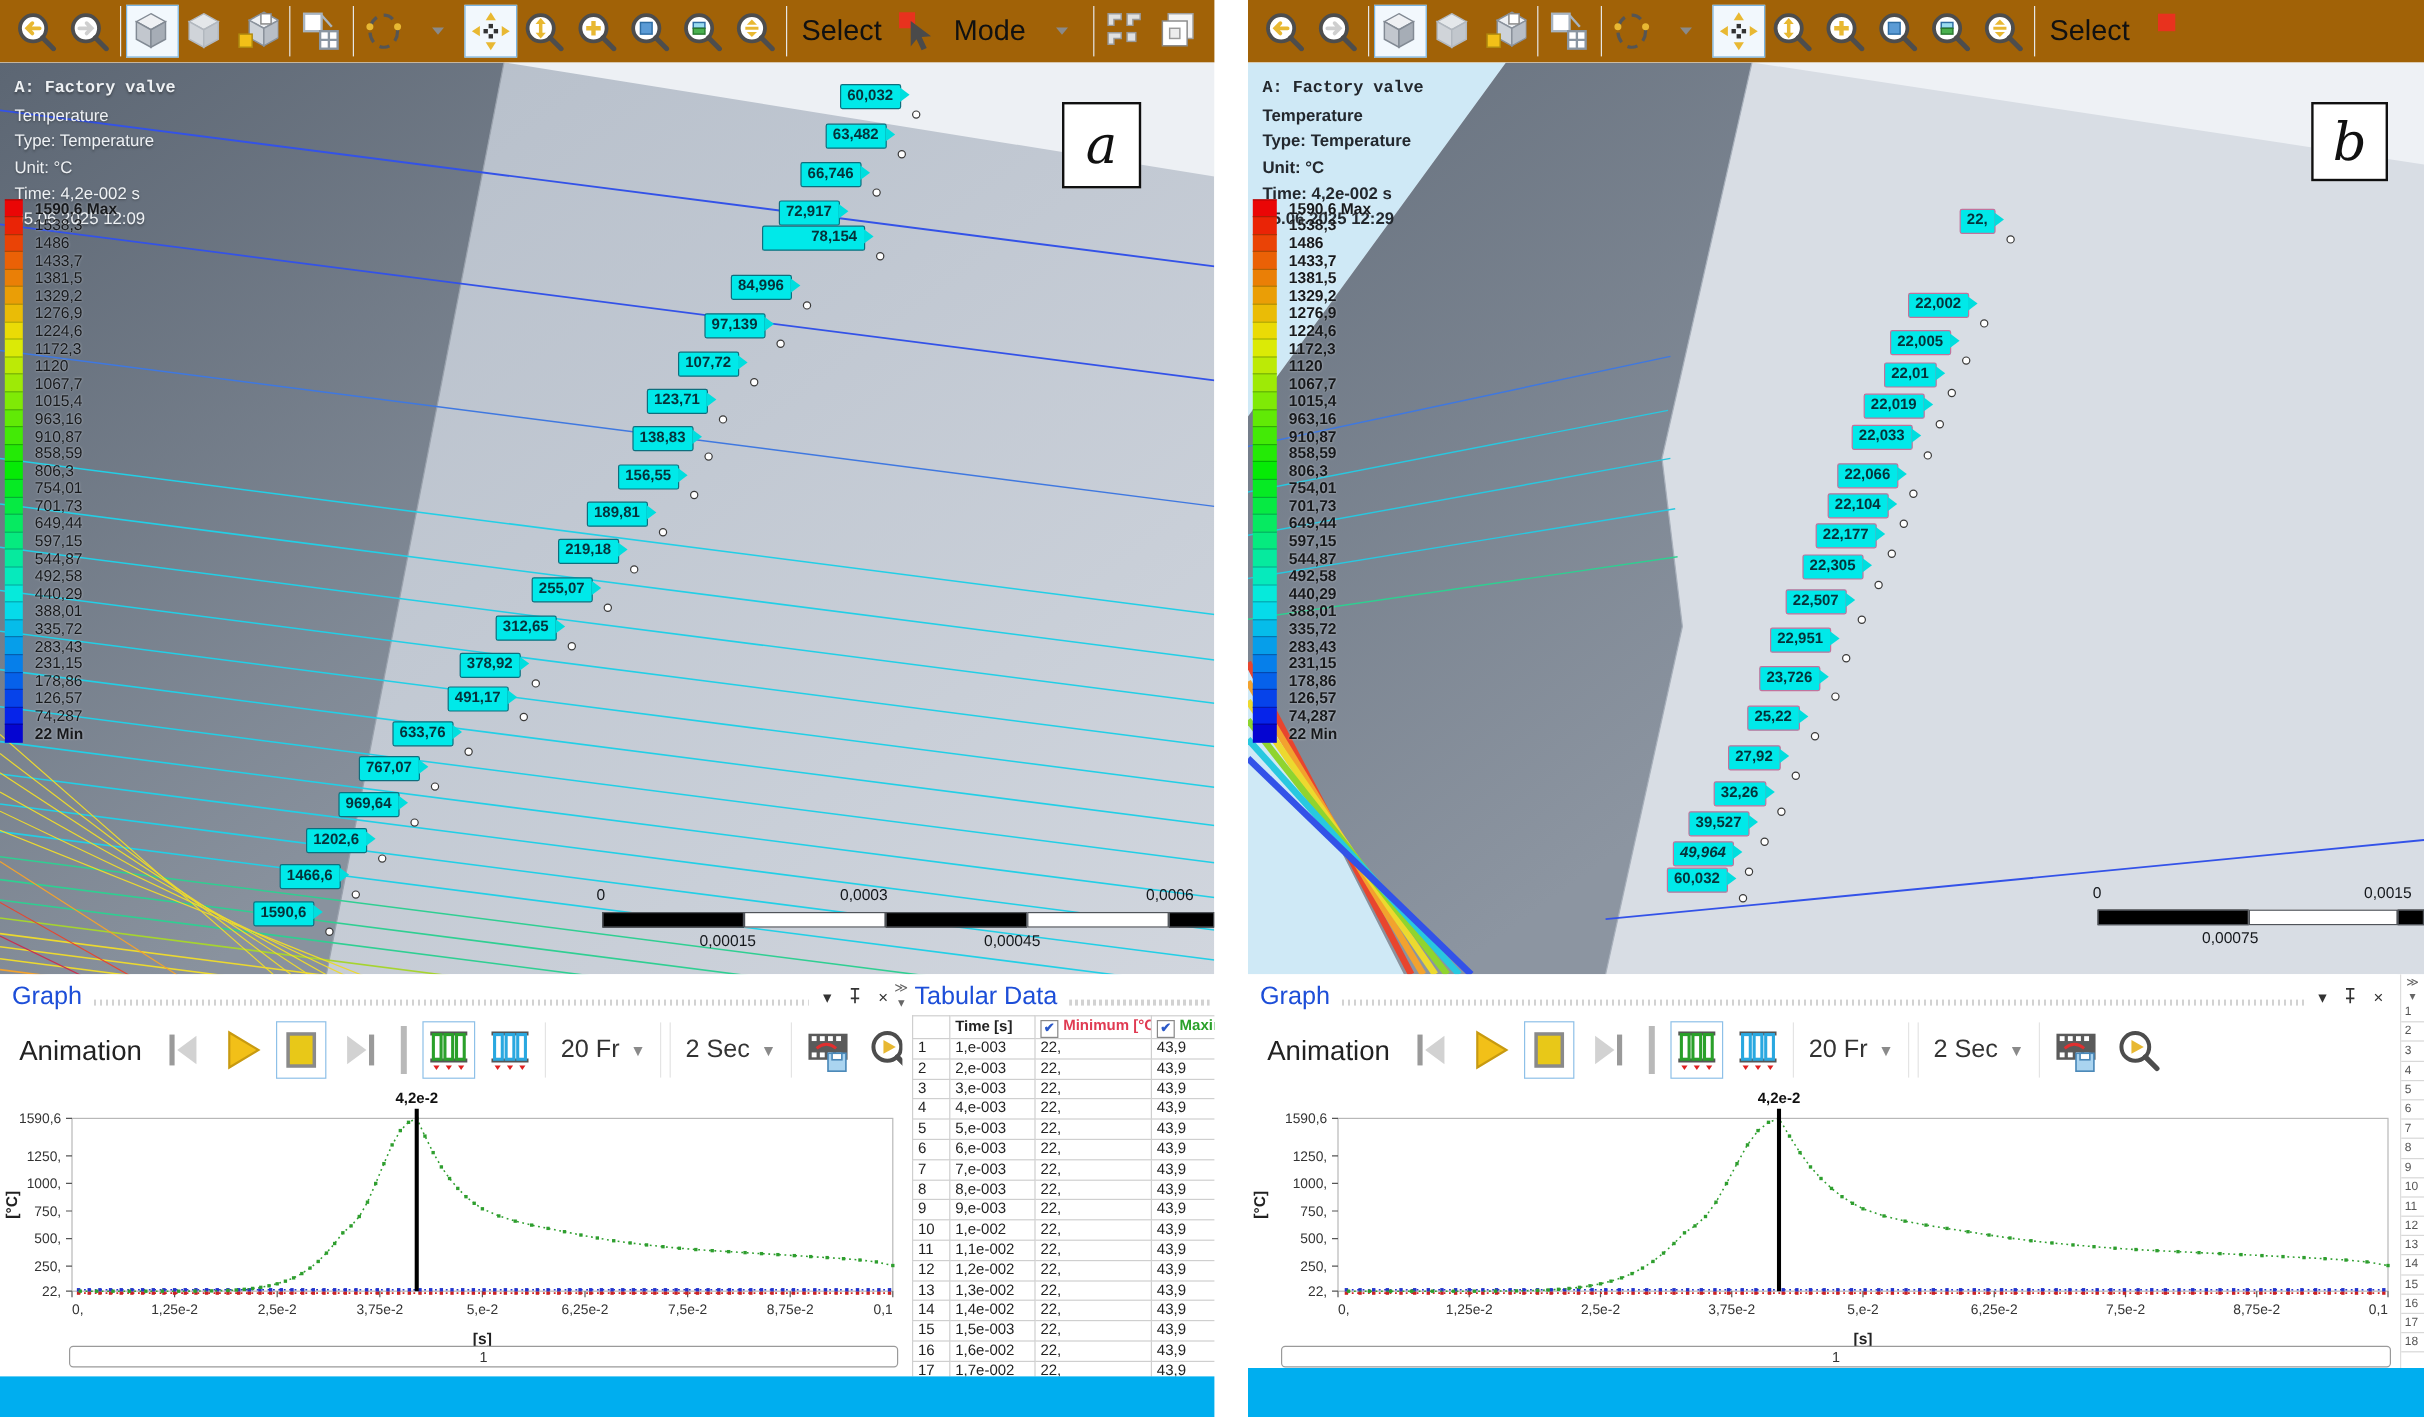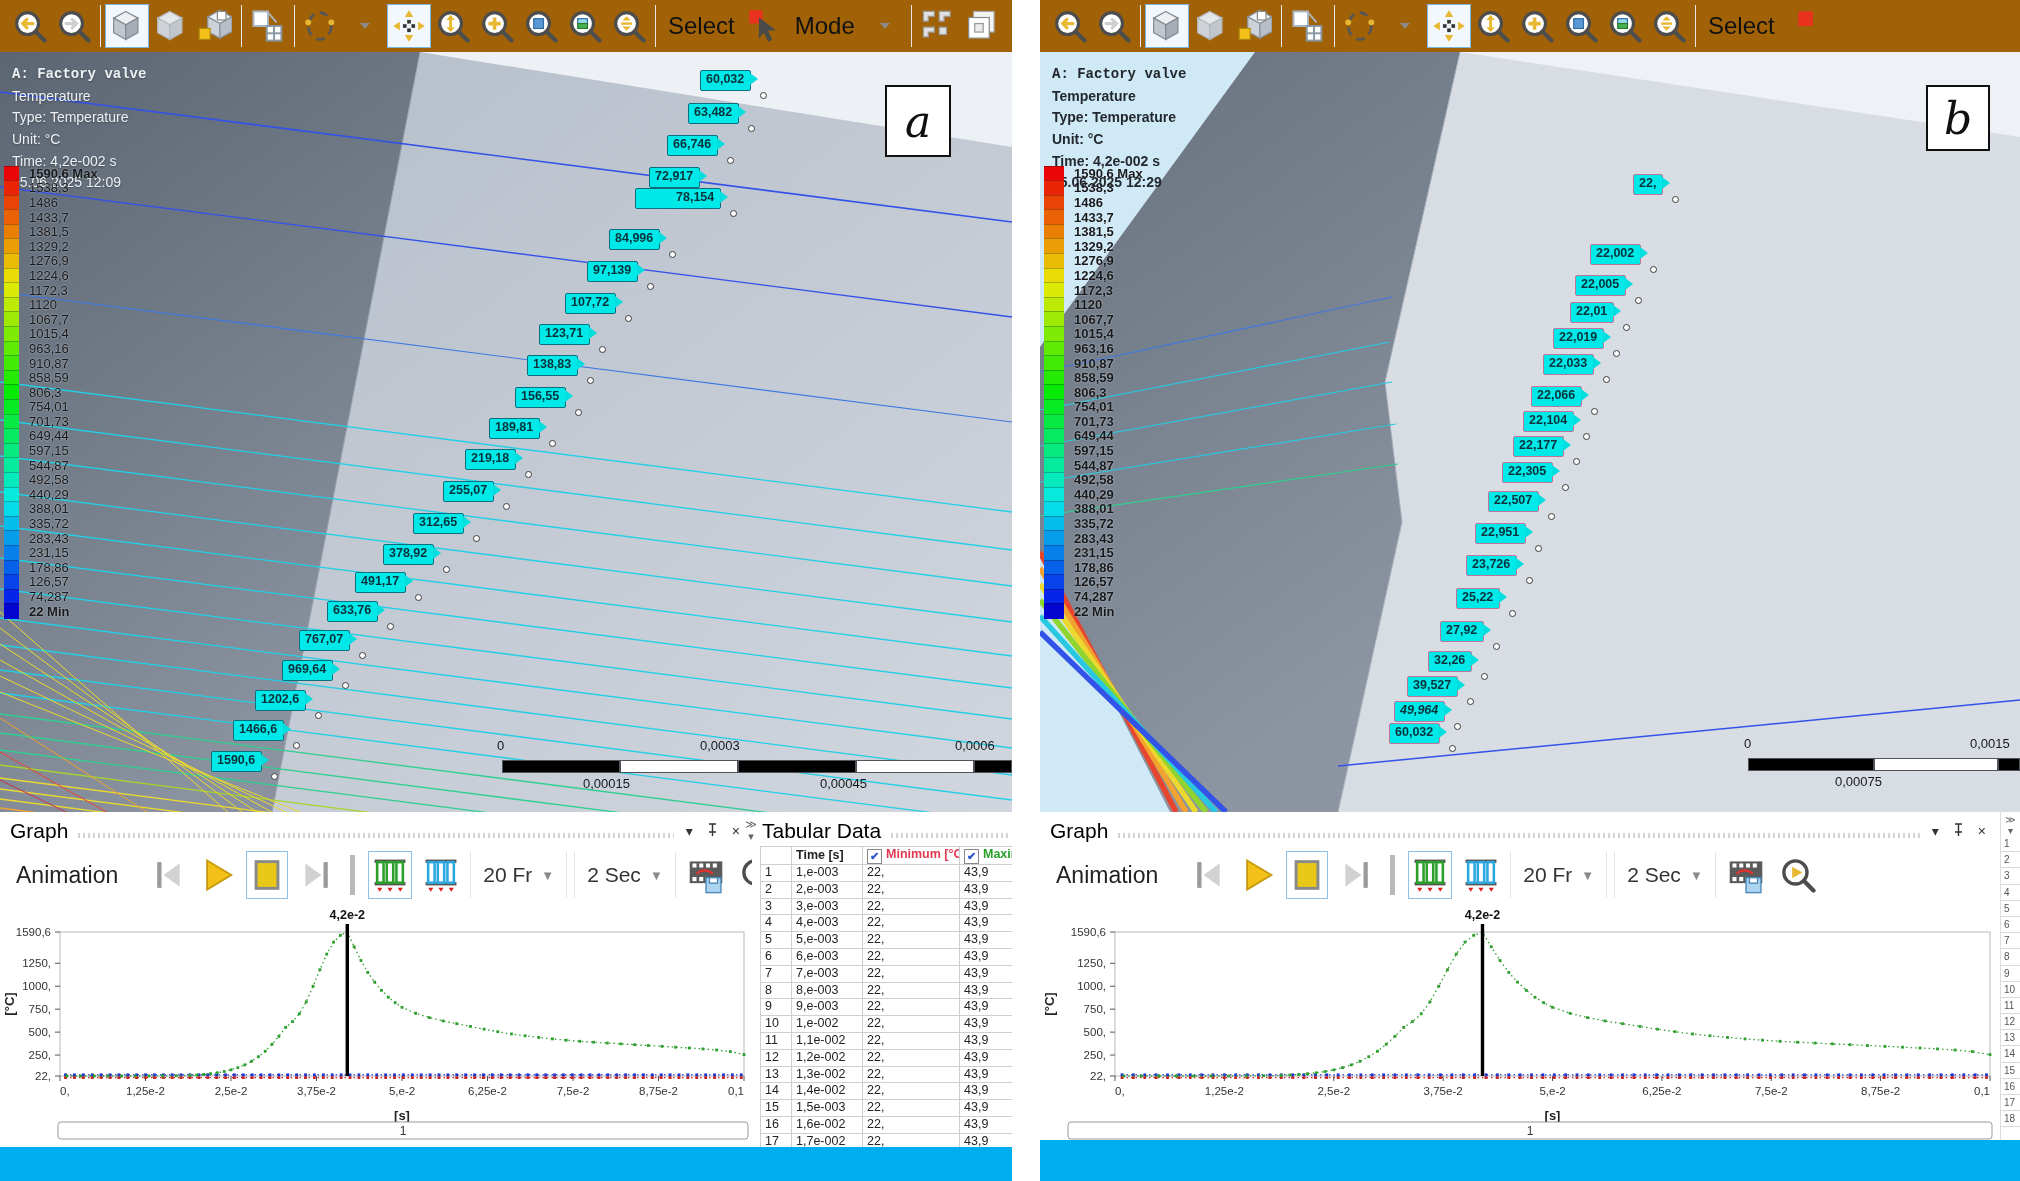--- a/index.html
+++ b/index.html
@@ -36,24 +36,24 @@
   #letterbox-a{left:885px;top:33px;width:62px;height:68px;}
   #letterbox-b{left:886px;top:33px;width:60px;height:62px;}
   .ruler-seg{position:absolute;height:13px;border:1px solid #50545a;box-sizing:border-box;}
   .ruler-label{position:absolute;font-size:13px;color:#15181c;white-space:nowrap;}
 
   
   .graph-section{position:absolute;top:812px;left:0;height:335px;background:#fff;overflow:hidden;}
   #panel-a .graph-section{width:752px;}
   #panel-b .graph-section{width:958px;}
   .graph-titlebar{height:30px;display:flex;align-items:center;gap:10px;padding:4px 10px 0 10px;}
-  .graph-title{font-size:21px;color:#000000;white-space:nowrap;}
+  .graph-title{font-size:21px;color:#1d4ed8;white-space:nowrap;}
   .leader{flex:1;height:5px;margin-top:8px;background:repeating-linear-gradient(90deg,#d2d2d2 0 2px,transparent 2px 5px);}
   .titlebar-btn{color:#333;font-size:14px;line-height:14px;padding:0 2px;flex:0 0 auto;}
-  .anim-bar{height:58px;display:flex;align-items:center;padding-left:16px;gap:16px;}
+  .anim-bar{height:58px;display:flex;align-items:center;padding-left:16px;}
   .anim-label{font-size:23px;color:#222;margin-right:14px;white-space:nowrap;}
   .anim-buttons{display:flex;align-items:center;gap:7px;}
   .anim-icon{height:46px;min-width:34px;display:flex;align-items:center;justify-content:center;border:1.5px solid transparent;padding:0 3px;}
   .anim-icon.selected{border:1.5px solid #8ec0e8;}
   .anim-sep{width:5px;height:40px;background:#b9b9b9;margin:0 6px;}
   .dropdown{display:flex;align-items:center;gap:9px;font-size:21px;color:#333;height:46px;padding:0 12px;border-left:1px solid #e4e4e4;border-right:1px solid #e4e4e4;white-space:nowrap;}
   .dd-caret{color:#8a8a8a;font-size:13px;}
   .chart-svg{display:block;}
 
   
@@ -430,21 +430,21 @@
           <div class="tag" style="left: 587px; top: 209px;">97,139<span class="dot"></span></div>
           <div class="tag" style="left: 565px; top: 241px;">107,72<span class="dot"></span></div>
           <div class="tag" style="left: 539px; top: 272px;">123,71<span class="dot"></span></div>
           <div class="tag" style="left: 527px; top: 303px;">138,83<span class="dot"></span></div>
           <div class="tag" style="left: 515px; top: 335px;">156,55<span class="dot"></span></div>
           <div class="tag" style="left: 489px; top: 366px;">189,81<span class="dot"></span></div>
           <div class="tag" style="left: 465px; top: 397px;">219,18<span class="dot"></span></div>
           <div class="tag" style="left: 443px; top: 429px;">255,07<span class="dot"></span></div>
           <div class="tag" style="left: 413px; top: 461px;">312,65<span class="dot"></span></div>
           <div class="tag" style="left: 383px; top: 492px;">378,92<span class="dot"></span></div>
-          <div class="tag" style="left: 355px; top: 520px;">491,17<span class="dot"></span></div>
+          <div class="tag" style="left: 373px; top: 520px;">491,17<span class="dot"></span></div>
           <div class="tag" style="left: 327px; top: 549px;">633,76<span class="dot"></span></div>
           <div class="tag" style="left: 299px; top: 578px;">767,07<span class="dot"></span></div>
           <div class="tag" style="left: 282px; top: 608px;">969,64<span class="dot"></span></div>
           <div class="tag" style="left: 255px; top: 638px;">1202,6<span class="dot"></span></div>
           <div class="tag" style="left: 233px; top: 668px;">1466,6<span class="dot"></span></div>
           <div class="tag" style="left: 211px; top: 699px;">1590,6<span class="dot"></span></div>
         </div>
       <div class="ruler">
           <div class="ruler-seg" style="left: 502px; top: 708px; width: 118px; background: rgb(0, 0, 0);"></div>
           <div class="ruler-seg" style="left: 620px; top: 708px; width: 118px; background: rgb(255, 255, 255);"></div>

